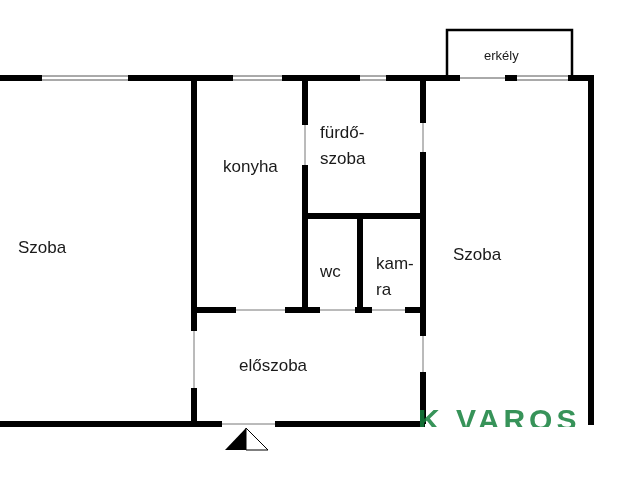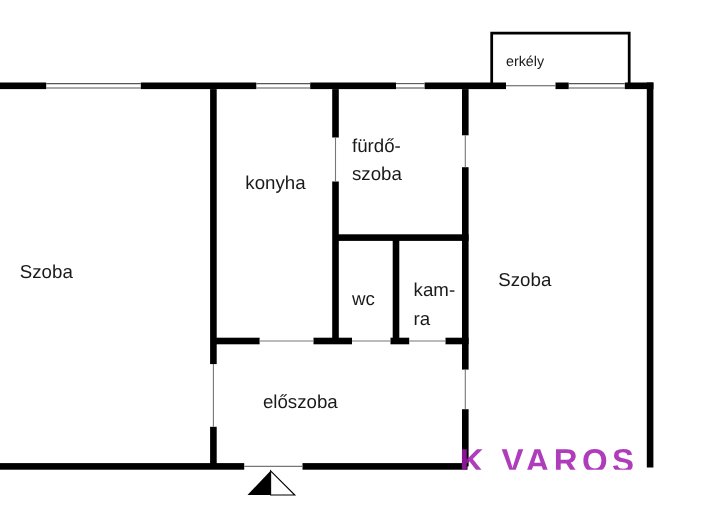--- a/index.html
+++ b/index.html
@@ -1,22 +1,22 @@
 <!DOCTYPE html>
 <html><head>
 <meta charset="utf-8">
 <style>
   html, body { margin: 0; padding: 0; background: #ffffff; }
   body { width: 640px; height: 480px; position: relative; overflow: hidden;
          font-family: "Liberation Sans", "DejaVu Sans", sans-serif; }
   #plan { position: absolute; left: 0; top: 0; }
   .label { position: absolute; color: #1a1a1a; font-size: 17px; line-height: 22px; white-space: nowrap; }
-  .label.small { font-size: 13px; }
+  .label.small { font-size: 13px; margin-left: 24px; }
   .watermark { position: absolute; left: 418px; top: 403px; font-size: 30px; font-weight: bold;
-               color: #a21caf; letter-spacing: 4px; clip-path: inset(0 0 10px 0); opacity: 0.85; }
+               color: #15803d; letter-spacing: 4px; clip-path: inset(0 0 10px 0); opacity: 0.85; }
 </style>
 </head>
 <body>
 
 <svg id="plan" width="640" height="480" viewBox="0 0 640 480">
   <g fill="#000">
 
     <rect x="0" y="75" width="42" height="6"></rect>
     <rect x="128" y="75" width="105" height="6"></rect>
     <rect x="282" y="75" width="78" height="6"></rect>

